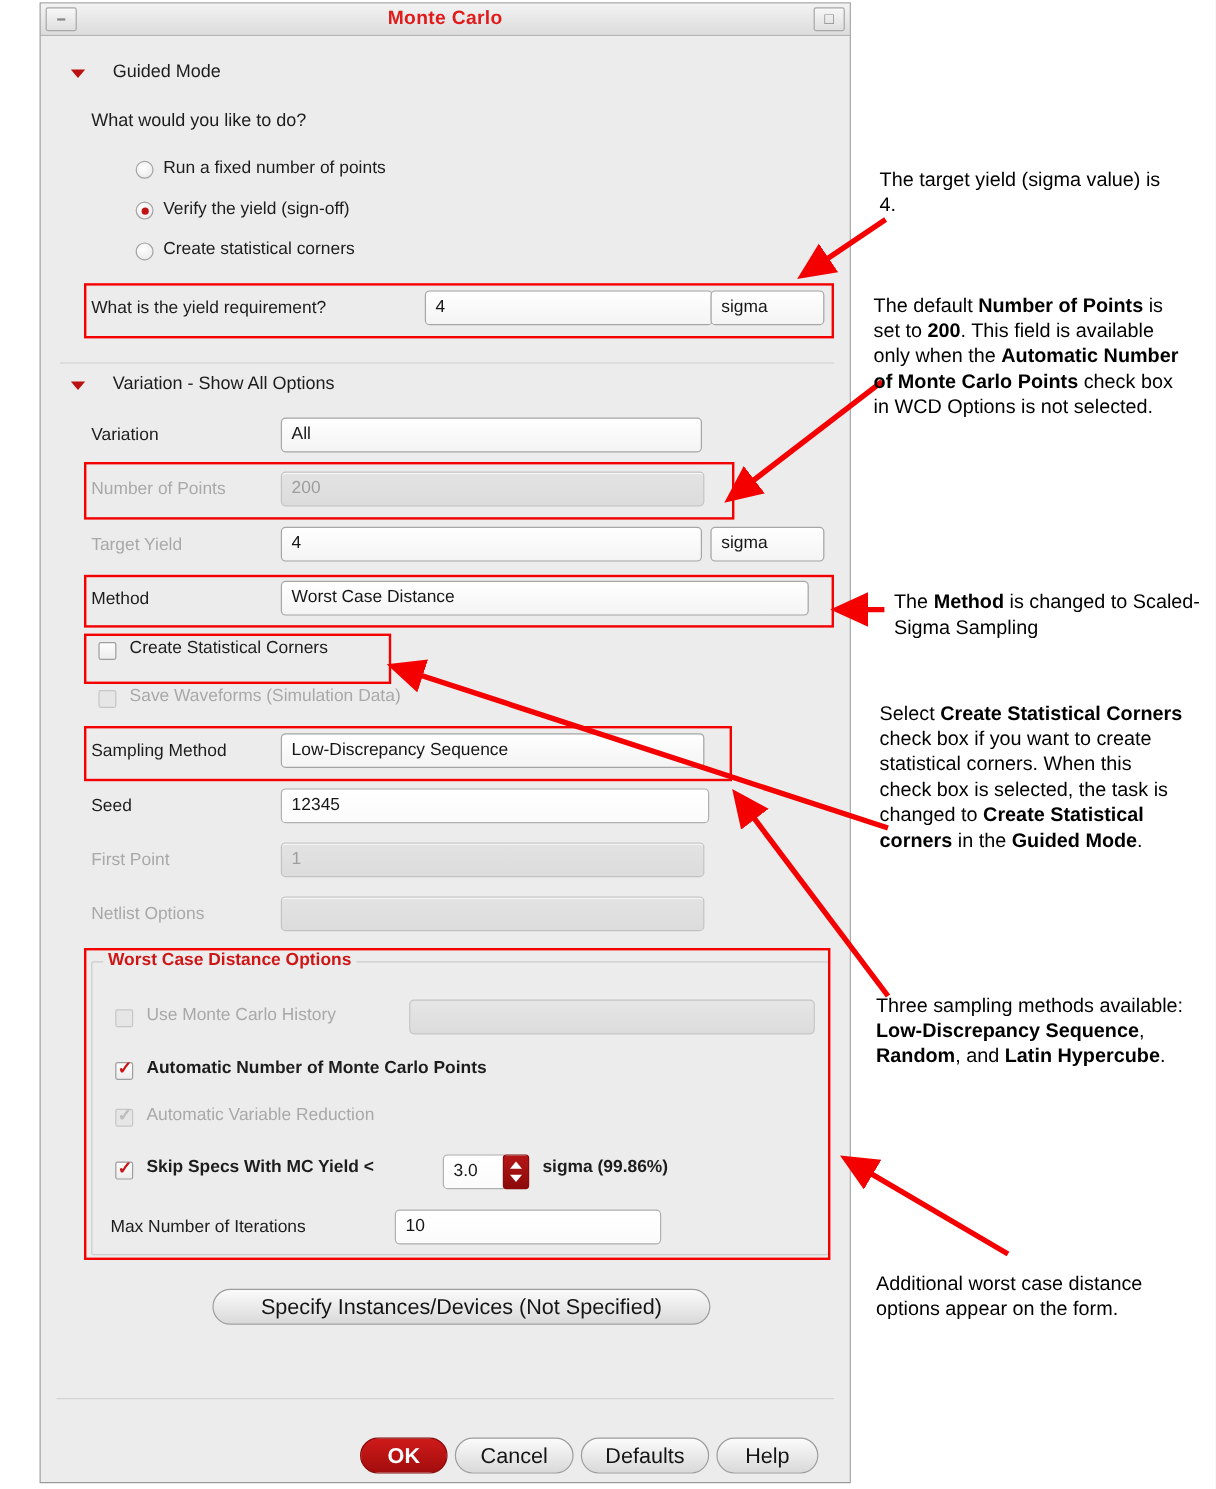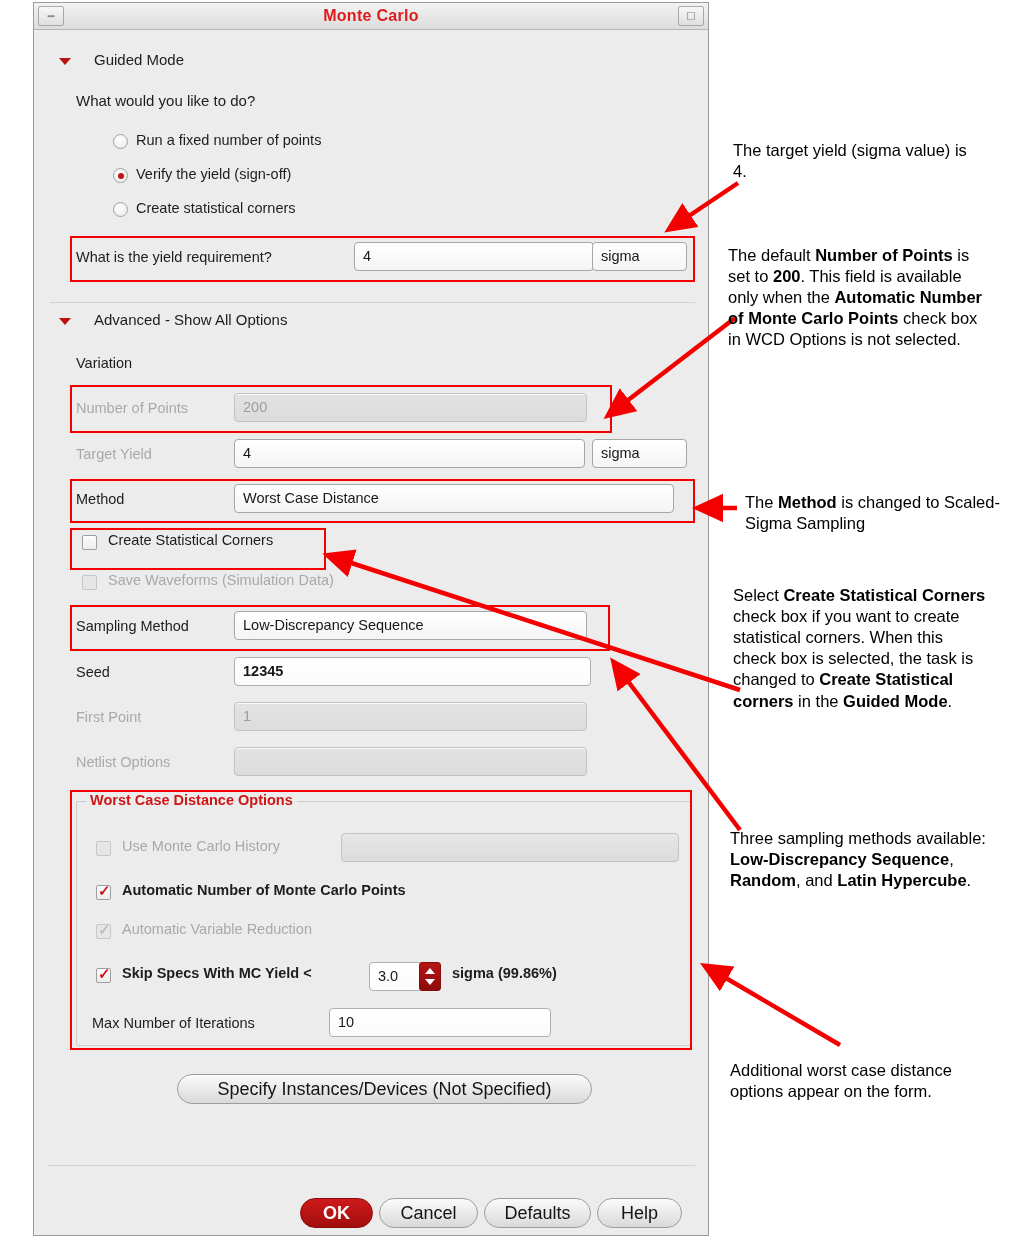--- a/index.html
+++ b/index.html
@@ -165,23 +165,24 @@
     <div class="radio" style="left:79px;top:172px;"></div>
     <div class="lbl" style="left:102px;top:170px;">Create statistical corners</div>
 
     <div class="lbl" style="left:42px;top:219px;">What is the yield requirement?</div>
     <div class="combo" style="left:320px;top:212px;width:240px;">4</div>
     <div class="combo" style="left:558px;top:212px;width:95px;">sigma</div>
 
     <div class="hr" style="left:16px;top:272px;width:645px;"></div>
 
     <div class="tri" style="left:25px;top:288px;"></div>
-    <div class="sect" style="left:60px;top:281px;">Advanced - Show All Options</div>
+    <div class="sect" style="left:60px;top:281px;">Variation - Show All Options</div>
 
     <div class="lbl" style="left:42px;top:325px;text-align:right;">Variation</div>
+    <div class="combo" style="left:200px;top:318px;width:351px;">All</div>
 
     <div class="lbl dis" style="left:42px;top:370px;">Number of Points</div>
     <div class="field dis" style="left:200px;top:363px;width:353px;">200</div>
 
     <div class="lbl dis" style="left:42px;top:416px;">Target Yield</div>
     <div class="combo" style="left:200px;top:409px;width:351px;">4</div>
     <div class="combo" style="left:558px;top:409px;width:95px;">sigma</div>
 
     <div class="lbl" style="left:42px;top:461px;">Method</div>
     <div class="combo" style="left:200px;top:454px;width:440px;">Worst Case Distance</div>
@@ -189,21 +190,21 @@
     <div class="chk" style="left:48px;top:505px;"></div>
     <div class="lbl" style="left:74px;top:502px;font-weight:normal;">Create Statistical Corners</div>
 
     <div class="chk dis" style="left:48px;top:545px;"></div>
     <div class="lbl dis" style="left:74px;top:542px;">Save Waveforms (Simulation Data)</div>
 
     <div class="lbl" style="left:42px;top:588px;">Sampling Method</div>
     <div class="combo" style="left:200px;top:581px;width:353px;">Low-Discrepancy Sequence</div>
 
     <div class="lbl" style="left:42px;top:634px;">Seed</div>
-    <div class="field" style="left:200px;top:627px;width:357px;font-weight:bold;">12345</div>
+    <div class="field" style="left:200px;top:627px;width:357px;">12345</div>
 
     <div class="lbl dis" style="left:42px;top:679px;">First Point</div>
     <div class="field dis" style="left:200px;top:672px;width:353px;">1</div>
 
     <div class="lbl dis" style="left:42px;top:724px;">Netlist Options</div>
     <div class="field dis" style="left:200px;top:717px;width:353px;"></div>
 
     <div class="group" style="left:42px;top:771px;width:615px;height:245px;"></div>
     <div class="group-title" style="left:52px;top:762px;">Worst Case Distance Options</div>
 

